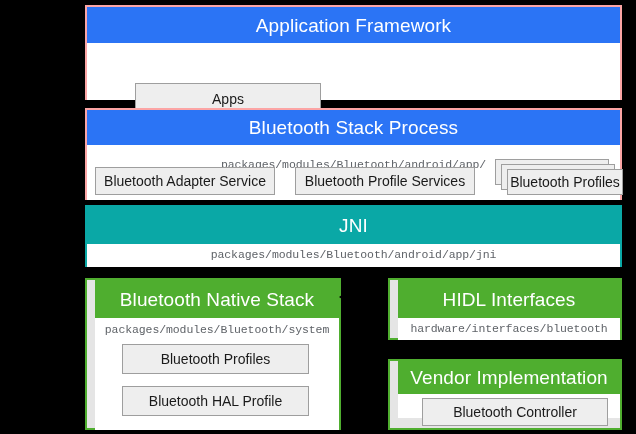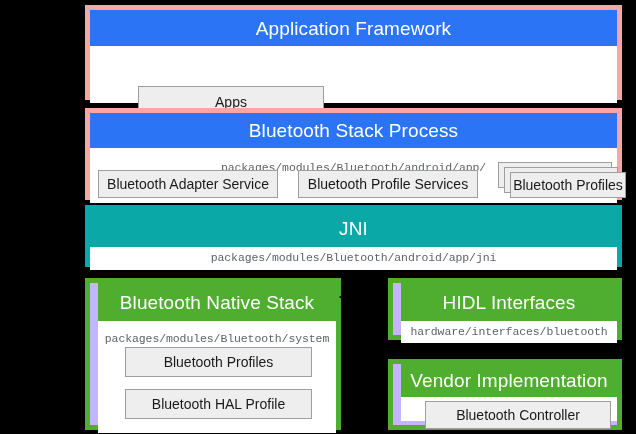--- a/index.html
+++ b/index.html
@@ -23,22 +23,22 @@
     top: 0;
     width: 636px;
     height: 434px;
     background: #000000;
   }
 
   
   .block {
     position: absolute;
     box-sizing: border-box;
-    background: #c4b5fd;
-    border: 5px solid #fca5a5;
+    background: #e5e5e5;
+    border: 2px solid #fca5a5;
   }
   .block.green-block { border-color: #4fae2f; padding-left: 8px; }
   .block.teal-block  { border-color: #0aa8a6; }
 
   .bar {
     box-sizing: border-box;
     width: 100%;
     color: #ffffff;
     text-align: center;
     font-size: 19px;
@@ -176,21 +176,21 @@
     <div class="body-area" style="height:23px;">
       <div class="path-label" style="position:absolute; left:0; top:4px;">packages/modules/Bluetooth/android/app/jni</div>
     </div>
   </div>
 
   <div class="block green-block" style="left:85px; top:278px; width:256px; height:152px;">
     <div class="bar green" style="height:38px;">
       <span>Bluetooth Native Stack</span>
     </div>
     <div class="body-area" style="height:112px;">
-      <div class="path-label" style="position:absolute; left:0; top:11px;font-family:Liberation Mono, monospace;">packages/modules/Bluetooth/system</div>
+      <div class="path-label" style="position:absolute; left:0; top:5px;font-family:Liberation Mono, monospace;">packages/modules/Bluetooth/system</div>
 
       <div class="gbox" style="left:27px; top:26px; width:187px; height:30px;">
         <span>Bluetooth Profiles</span>
       </div>
 
       <div class="gbox" style="left:27px; top:68px; width:187px; height:30px;">
         <span>Bluetooth HAL Profile</span>
       </div>
     </div>
   </div>

